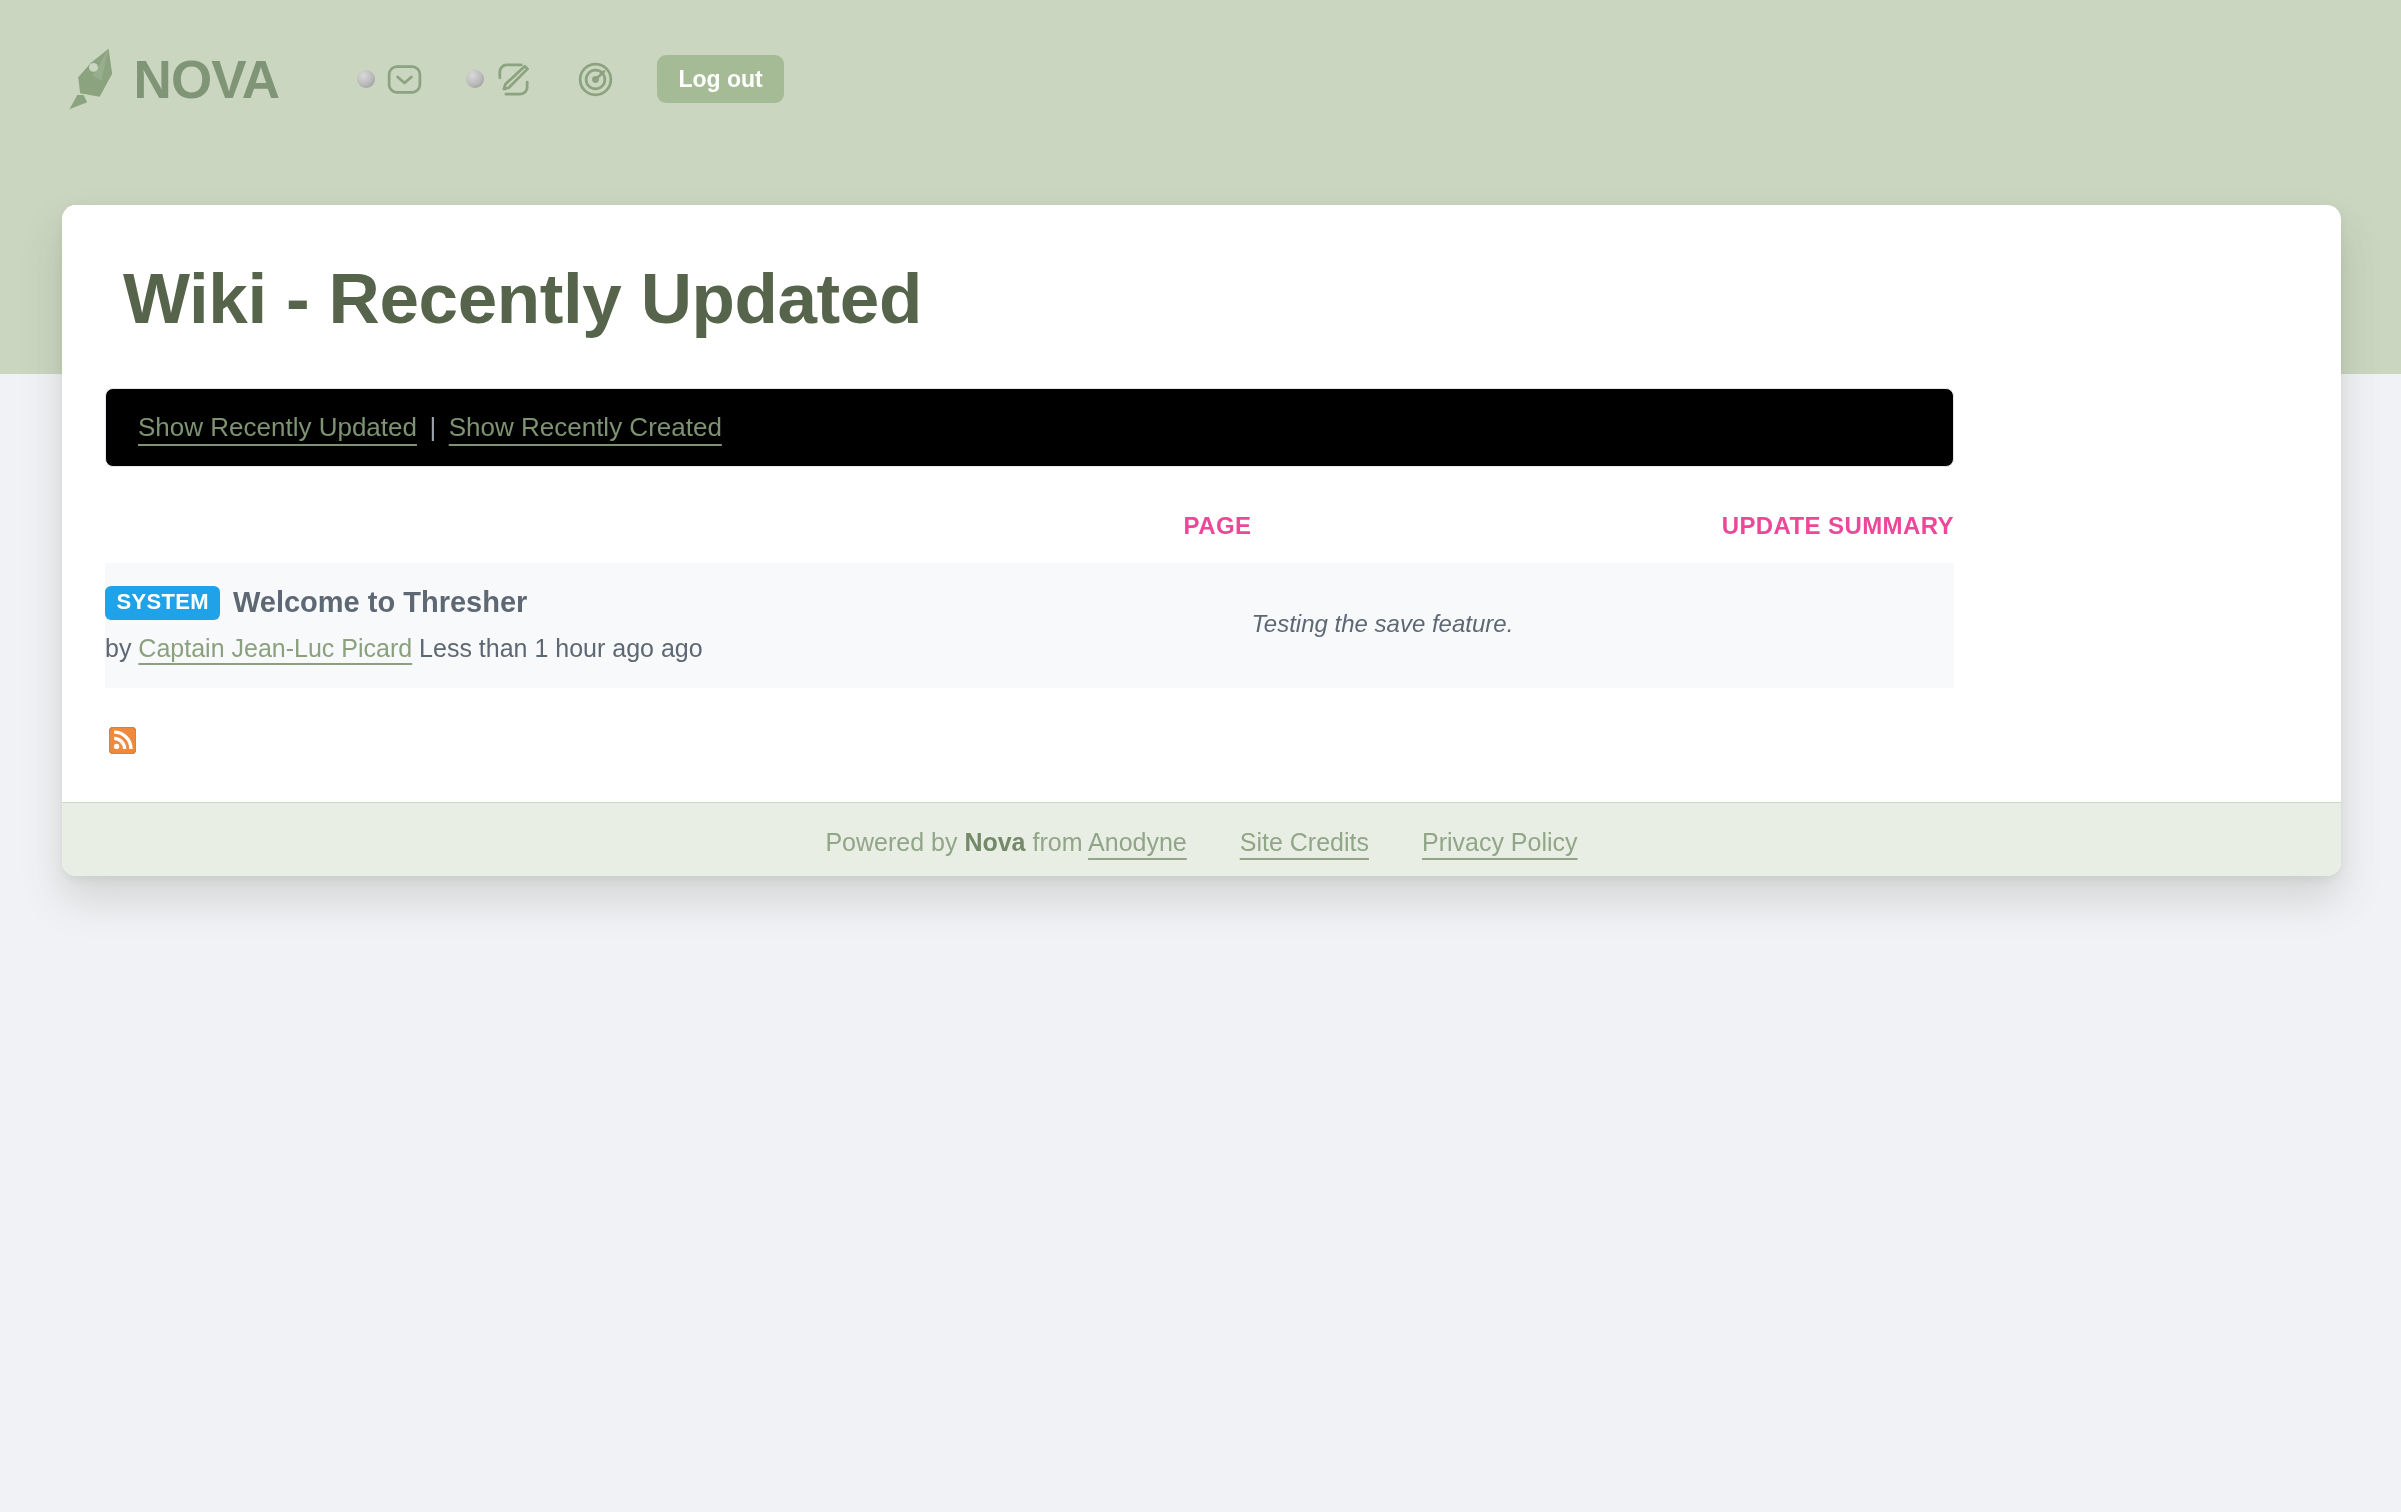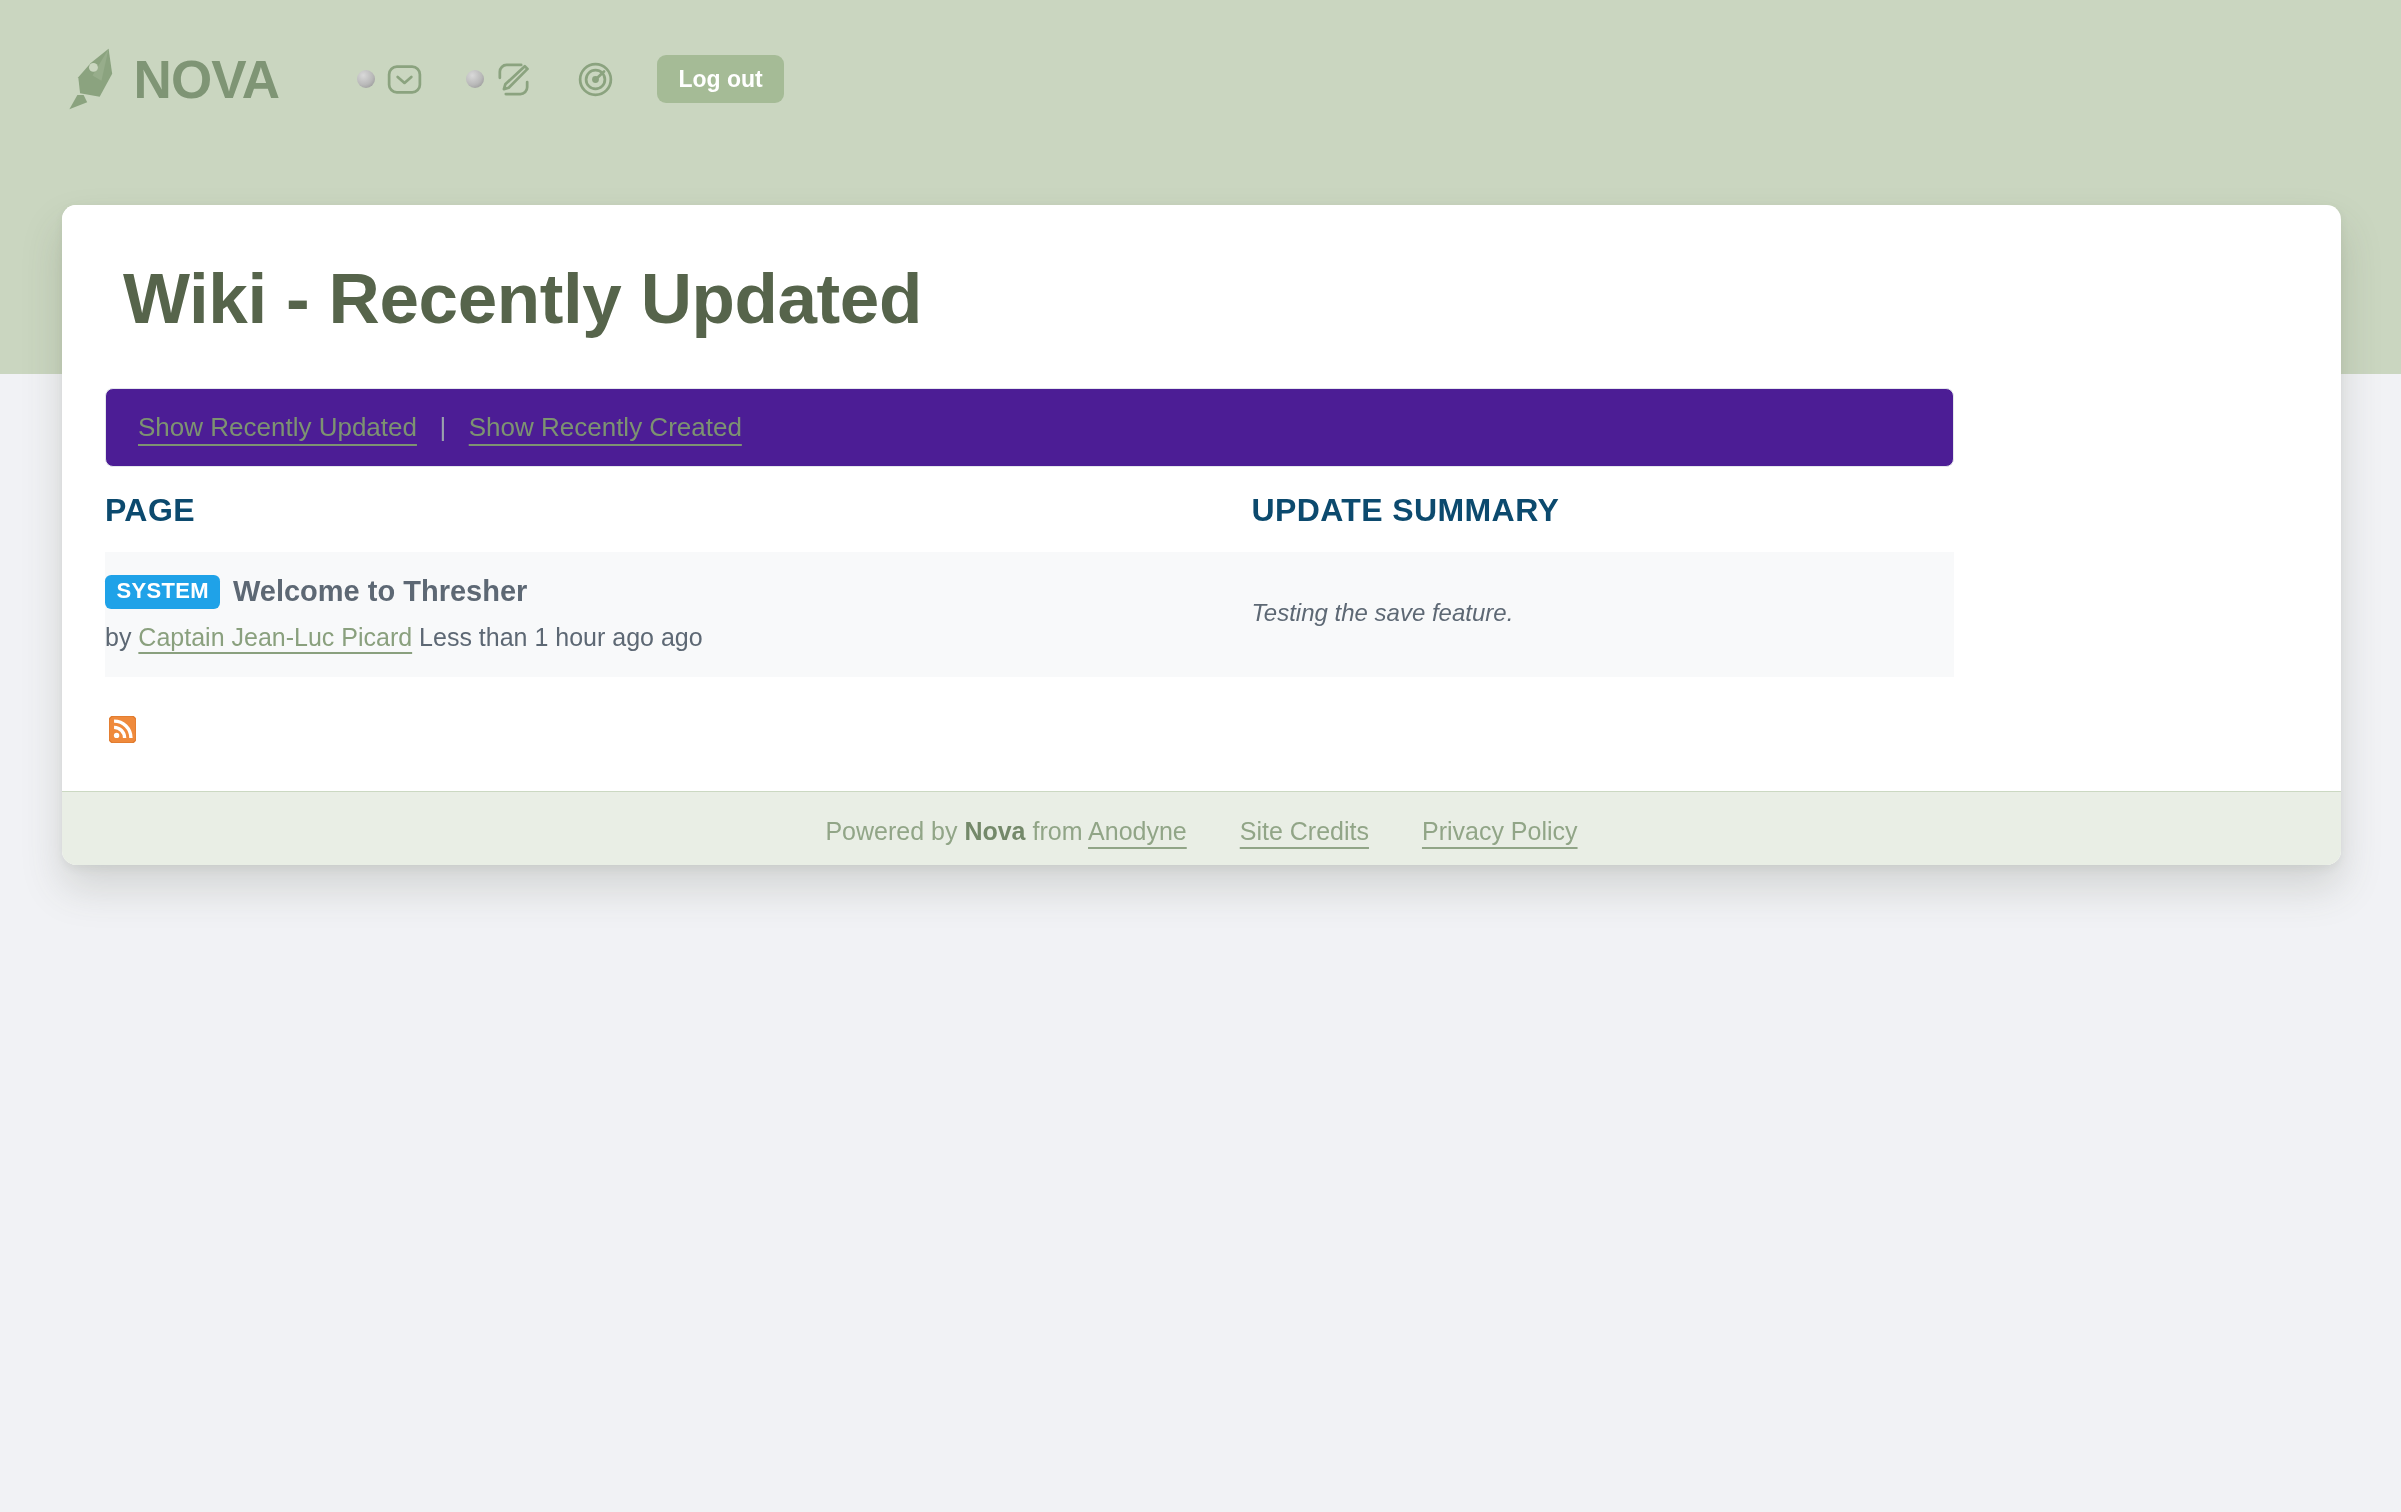--- a/index.html
+++ b/index.html
@@ -148,28 +148,28 @@
     font-size: 71px;
     font-weight: 700;
     color: #56644b;
     margin: 0 0 50px 18px;
     letter-spacing: -0.4px;
     line-height: 1.1;
   }
 
   
   .tab-panel {
-    background: #4c1d95;
+    background: #000000;
     border: 0.9px solid #e4e7ec;
     border-radius: 8px;
     padding: 23px 32px;
-    margin: 0 0 25px 0;
-    display: flex;
-    align-items: center;
-    gap: 10px;
+    margin: 0 0 45px 0;
+    display: flex;
+    align-items: center;
+    gap: 0;
   }
   .tab-link {
     font-size: 26px;
     color: #7d9371;
     text-decoration: underline;
     text-underline-offset: 8px;
     text-decoration-thickness: 1.8px;
     cursor: pointer;
     white-space: nowrap;
   }
@@ -179,25 +179,25 @@
     padding: 0 12.5px;
   }
 
   
   .wiki-table {
     width: 100%;
     border-collapse: collapse;
     table-layout: fixed;
   }
   .wiki-table th {
-    font-size: 32px;
-    font-weight: 700;
-    color: #0c4a6e;
+    font-size: 24px;
+    font-weight: 700;
+    color: #ec4899;
     padding: 0 0 23px 0;
-    text-align: left;
+    text-align: right;
     letter-spacing: 0.4px;
   }
   .wiki-table th.col-page { width: 62%; }
   .wiki-table th.col-summary { width: 38%; }
   .wiki-table tbody tr {
     background: #f8f9fa;
   }
   .wiki-table td {
     padding: 23px 0 25px 0;
     vertical-align: middle;

